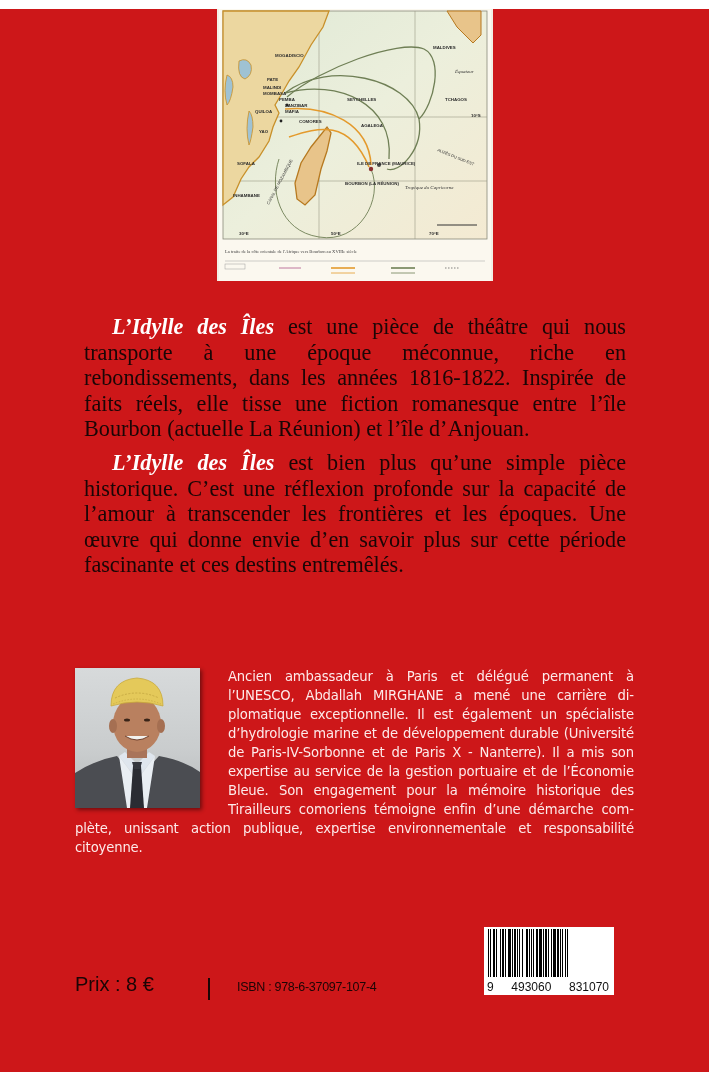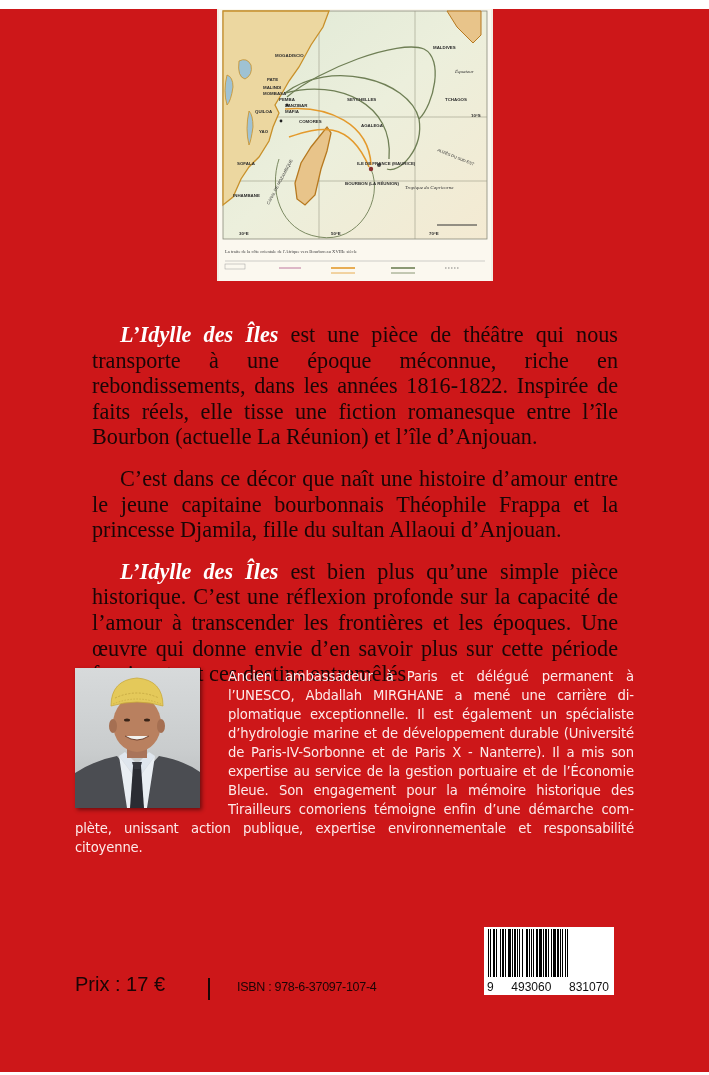--- a/index.html
+++ b/index.html
@@ -16,21 +16,21 @@
     position: absolute; left: 217px; top: 9px; width: 276px; height: 272px;
     background: #fbf8ef; box-sizing: border-box; border-left: 2px solid #f3efe4; border-right: 2px solid #f3efe4;
   }
   .map svg { display: block; }
   
   .blurb {
     position: absolute; left: 76px; top: 306px; width: 558px;
     font-family: "Liberation Serif", serif; font-size: 22.2px; line-height: 25.6px;
     color: #1a0606; text-align: justify;
   }
-  .blurb p { margin: 16px; text-indent: 28px; }
+  .blurb p { margin: 8px; text-indent: 28px; }
   .blurb .title-em { color: #ffffff; font-style: italic; font-weight: bold; }
   
   .author-photo {
     position: absolute; left: 75px; top: 668px; width: 125px; height: 140px;
     background: linear-gradient(180deg, #d7dadb 0%, #c9cccd 60%, #b7babb 100%);
     overflow: hidden; box-shadow: 2px 2px 4px rgba(0,0,0,0.45);
   }
   .author-bio {
     position: absolute; left: 75px; top: 667px; width: 559px;
     font-family: "DejaVu Sans", sans-serif; font-size: 13.2px; line-height: 19px;
@@ -149,21 +149,20 @@
     <line x1="112" y1="259" x2="136" y2="259" stroke="#e49a2c" stroke-width="1.6"></line>
     <line x1="112" y1="264" x2="136" y2="264" stroke="#e49a2c" stroke-width="0.8"></line>
     <line x1="172" y1="259" x2="196" y2="259" stroke="#6f7f55" stroke-width="1.6"></line>
     <line x1="172" y1="264" x2="196" y2="264" stroke="#6f7f55" stroke-width="0.8"></line>
     <line x1="226" y1="259" x2="240" y2="259" stroke="#333" stroke-width="0.6" stroke-dasharray="1.5 1.5"></line>
   </svg>
 </div>
 
 <div class="blurb">
   <p><span class="title-em">L’Idylle des Îles</span><span> est une pièce de théâtre qui nous transporte à une époque méconnue, riche en rebondissements, dans les années 1816-1822. Inspirée de faits réels, elle tisse une fiction romanesque entre l’île Bourbon (actuelle La Réunion) et l’île d’Anjouan.</span></p>
-  <p><span>C’est dans ce décor que naît une histoire d’amour entre le jeune capitaine bourbonnais Théophile Frappa et la princesse Djamila, fille du sultan Allaoui d’Anjouan.</span></p>
   <p><span class="title-em">L’Idylle des Îles</span><span> est bien plus qu’une simple pièce historique. C’est une réflexion profonde sur la capacité de l’amour à transcender les frontières et les époques. Une œuvre qui donne envie d’en savoir plus sur cette période fascinante et ces destins entremêlés.</span></p>
 </div>
 
 <div class="author-bio">
   <div class="float-spacer"></div>
   <span>Ancien ambassadeur à Paris et délégué permanent à l’UNESCO, Abdallah MIRGHANE a mené une carrière di­plomatique exceptionnelle. Il est également un spécia­liste d’hydrologie marine et de développement durable (Université de Paris-IV-Sorbonne et de Paris X - Nanterre). Il a mis son expertise au service de la gestion portuaire et de l’Économie Bleue. Son engagement pour la mémoire historique des Tirailleurs comoriens témoigne enfin d’une démarche com­plète, unissant action publique, expertise environnementale et responsa­bilité citoyenne.</span>
 </div>
 <div class="author-photo">
   <svg width="125" height="140" viewBox="0 0 125 140" xmlns="http://www.w3.org/2000/svg">
 
@@ -185,21 +184,21 @@
 
     <ellipse cx="52" cy="52" rx="3" ry="1.5" fill="#3a2418"></ellipse>
     <ellipse cx="72" cy="52" rx="3" ry="1.5" fill="#3a2418"></ellipse>
 
     <path d="M36,38 Q36,12 62,10 Q88,12 88,38 Q62,30 36,38 Z" fill="#e4c95a" stroke="#c9a93a" stroke-width="0.8"></path>
     <path d="M40,30 Q62,20 84,30" fill="none" stroke="#c9ac44" stroke-width="1" stroke-dasharray="2 1.5"></path>
     <path d="M38,36 Q62,26 86,36" fill="none" stroke="#c9ac44" stroke-width="0.8" stroke-dasharray="1.5 1.5"></path>
   </svg>
 </div>
 
-<div class="price">Prix : 17 €</div>
+<div class="price">Prix : 8 €</div>
 <div class="sep"></div>
 <div class="isbn">ISBN : 978-6-37097-107-4</div>
 
 <div class="barcode">
   <div class="bars" id="bars">
       <span style="width: 1px; background: rgb(0, 0, 0);"></span>
       <span style="width: 1px; background: rgb(255, 255, 255);"></span>
       <span style="width: 1px; background: rgb(0, 0, 0);"></span>
       <span style="width: 2px; background: rgb(255, 255, 255);"></span>
       <span style="width: 2px; background: rgb(0, 0, 0);"></span>

